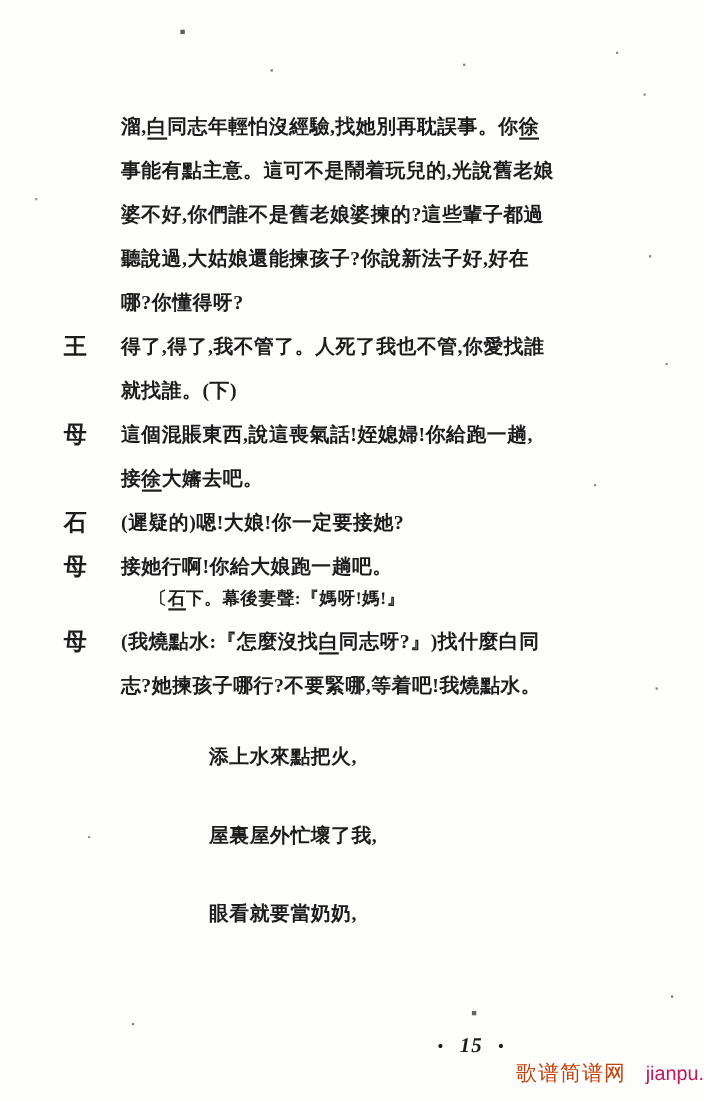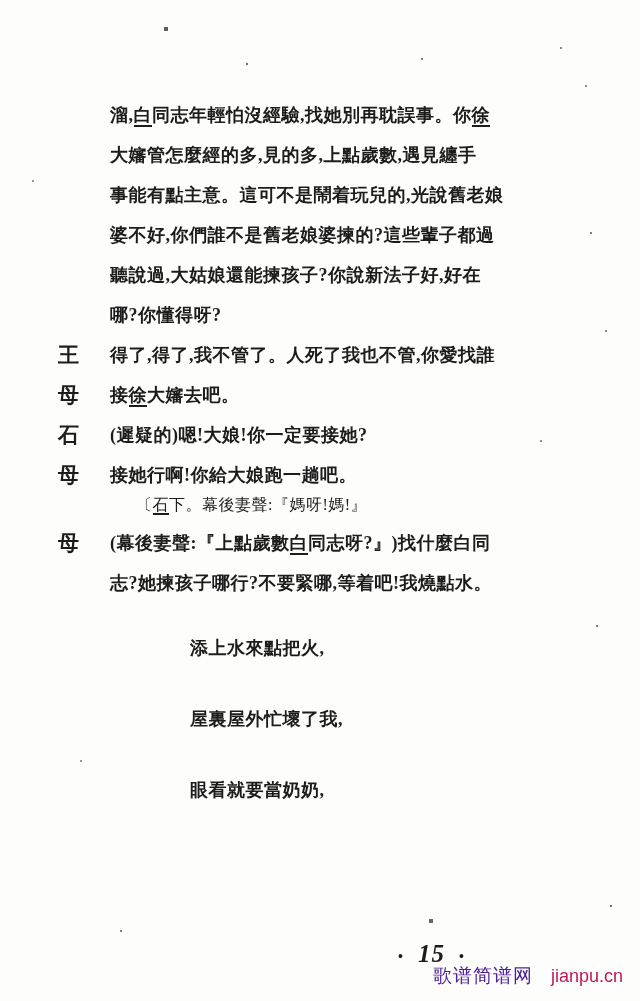--- a/index.html
+++ b/index.html
@@ -32,79 +32,80 @@
   .entry .speaker {
     position: absolute; left: 0; top: 0;
     font-size: 21px; font-weight: 700; line-height: 40px;
   }
   .line {
     height: 40px; line-height: 40px;
     font-size: 18px; font-weight: 700;
     letter-spacing: 0.5px; white-space: nowrap;
   }
   .entry.stage { padding-left: 78px; margin-top: -8px; }
-  .entry.stage .line { font-size: 16px; height: 36px; line-height: 36px; font-weight: 400; }
+  .entry.stage .line { font-size: 16px; height: 36px; line-height: 36px; font-weight: 700; }
   .entry.song { padding-left: 132px; margin-top: -6px; }
   .entry.song .line { height: 39px; line-height: 39px; margin-top: 32px; }
   .pname { border-bottom: 2px solid #1c1c1c; }
   .page-number {
     position: absolute; top: 940px; left: 398px;
     font-size: 17px; font-weight: 700; font-style: italic;
     letter-spacing: 1px;
   }
   .page-number .pn-dot { font-style: normal; font-size: 14px; vertical-align: 1px; }
-  .page-number .pn-num { margin: 0 14px; font-size: 25px; }
+  .page-number .pn-num { margin: 0 14px; font-size: 19px; }
   .watermark {
     position: absolute; top: 963px; left: 433px;
     font-size: 19px; white-space: nowrap;
   }
-  .wm-name { color: #4c1d95; letter-spacing: 1px; }
+  .wm-name { color: #c2410c; letter-spacing: 1px; margin-left: 36px; }
   .wm-url {
     color: #be185d; margin-left: 18px;
     font-family: "Liberation Sans", "DejaVu Sans", sans-serif;
     font-size: 18px;
   }
 </style>
 </head>
 <body>
 
 <div class="page">
   <div class="noise"></div>
 
   <main class="text-block" id="script-body">
       <div class="entry dialogue">
         <div class="line"><span>溜,</span><span class="pname">白</span><span>同志年輕怕沒經驗,找她別再耽誤事。你</span><span class="pname">徐</span></div>
-        <div class="line"><span>大嬸管怎麼經的多,見的多,上點歲數,遇見纏手</span></div>
         <div class="line"><span>事能有點主意。這可不是鬧着玩兒的,光說舊老娘</span></div>
         <div class="line"><span>婆不好,你們誰不是舊老娘婆揀的?這些輩子都過</span></div>
         <div class="line"><span>聽說過,大姑娘還能揀孩子?你說新法子好,好在</span></div>
         <div class="line"><span>哪?你懂得呀?</span></div>
       </div>
       <div class="entry dialogue">
         <span class="speaker">王</span>
         <div class="line"><span>得了,得了,我不管了。人死了我也不管,你愛找誰</span></div>
+        <div class="line"><span>就找誰。(下)</span></div>
       </div>
       <div class="entry dialogue">
         <span class="speaker">母</span>
+        <div class="line"><span>這個混賬東西,說這喪氣話!姪媳婦!你給跑一趟,</span></div>
         <div class="line"><span>接</span><span class="pname">徐</span><span>大嬸去吧。</span></div>
       </div>
       <div class="entry dialogue">
         <span class="speaker">石</span>
         <div class="line"><span>(遲疑的)嗯!大娘!你一定要接她?</span></div>
       </div>
       <div class="entry dialogue">
         <span class="speaker">母</span>
         <div class="line"><span>接她行啊!你給大娘跑一趟吧。</span></div>
       </div>
       <div class="entry stage">
         <div class="line"><span>〔</span><span class="pname">石</span><span>下。幕後妻聲:『媽呀!媽!』</span></div>
       </div>
       <div class="entry dialogue">
         <span class="speaker">母</span>
-        <div class="line"><span>(幕後妻聲:『上點歲數</span><span class="pname">白</span><span>同志呀?』)找什麼白同</span></div>
+        <div class="line"><span>(我燒點水:『怎麼沒找</span><span class="pname">白</span><span>同志呀?』)找什麼白同</span></div>
         <div class="line"><span>志?她揀孩子哪行?不要緊哪,等着吧!我燒點水。</span></div>
       </div>
       <div class="entry song">
         <div class="line"><span>添上水來點把火,</span></div>
         <div class="line"><span>屋裏屋外忙壞了我,</span></div>
         <div class="line"><span>眼看就要當奶奶,</span></div>
       </div>
     </main>
 
   <div class="page-number">

